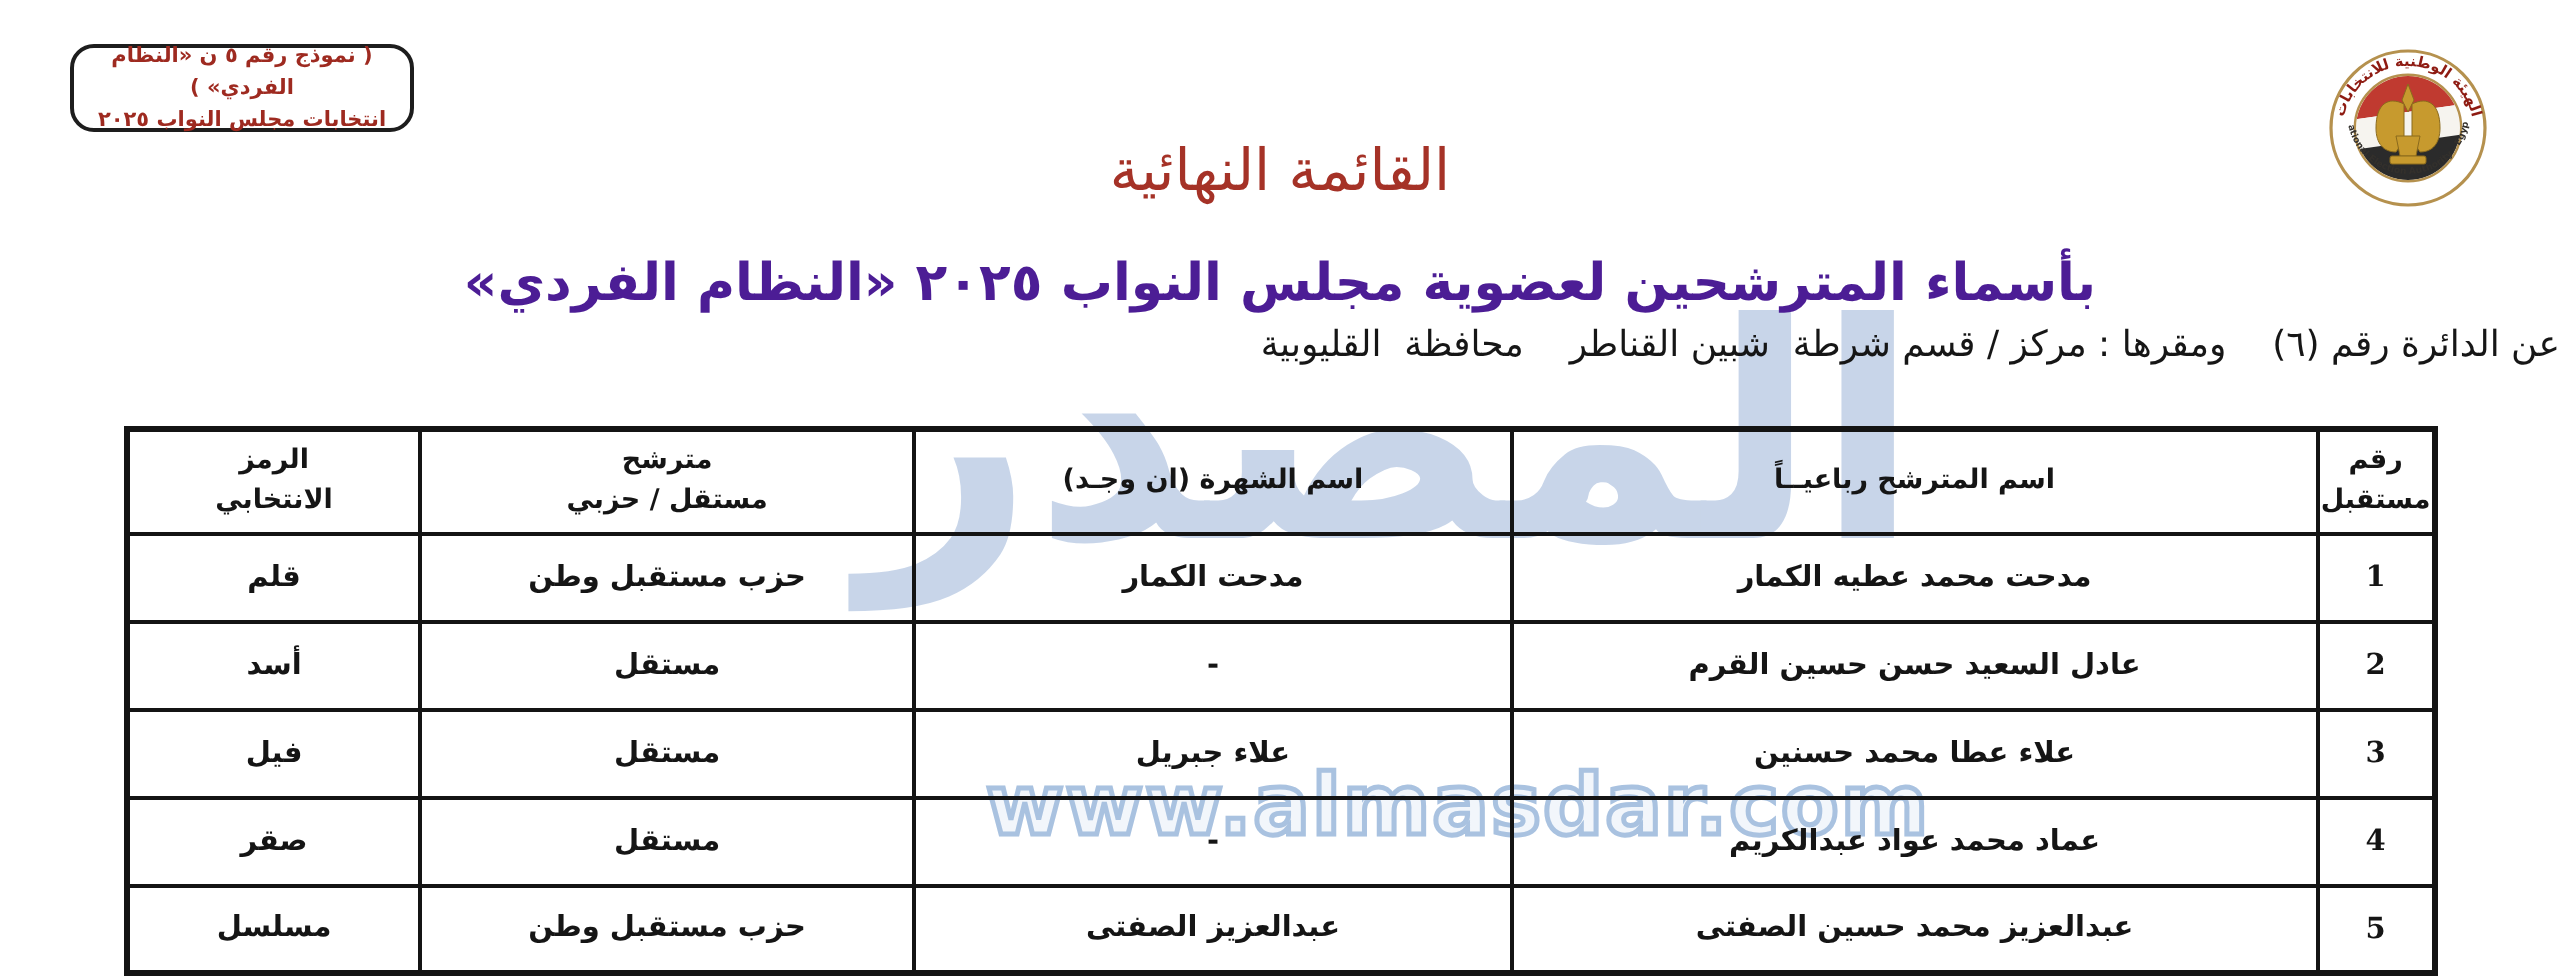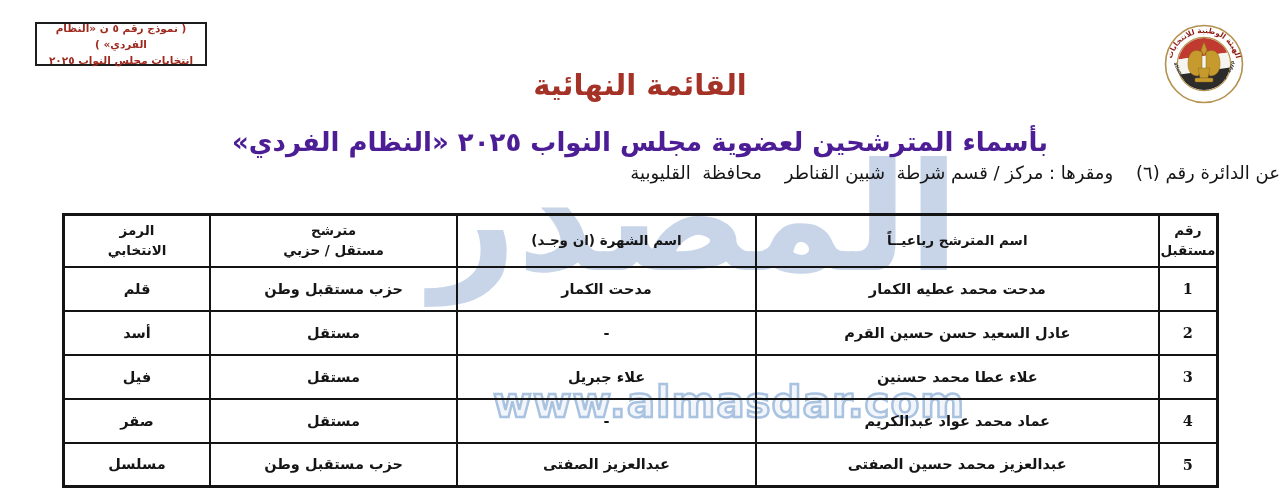--- a/index.html
+++ b/index.html
@@ -16,31 +16,31 @@
   }
   .wm-url {
     position:absolute; left:493px; top:378px; z-index:0;
     font-size:42px; font-weight:bold; letter-spacing:1px;
     color:#f2f6fb; -webkit-text-stroke:2.5px #a9c2e0; pointer-events:none;
   }
 
   
   .form-box {
     position:absolute; left:35px; top:22px; width:172px; height:44px; z-index:2;
-    border:2px solid #1d1d1d; border-radius:0;
+    border:2px solid #1d1d1d; border-radius:12px;
     display:flex; flex-direction:column; justify-content:center; align-items:center;
     direction:rtl; color:#9e2a20; font-weight:bold; font-size:10.5px; line-height:1.55;
     background:#fff; text-align:center;
   }
   .nea-logo { position:absolute; left:1164px; top:24px; width:80px; height:80px; z-index:2; }
 
   .page-title {
     position:absolute; left:0; top:68px; width:100%; z-index:1;
     text-align:center; direction:rtl;
-    color:#a53227; font-size:29px; font-weight:bold;
+    color:#a53227; font-size:29px; font-weight:normal;
   }
   .subtitle-1 {
     position:absolute; left:0; top:127px; width:100%; z-index:1;
     text-align:center; direction:rtl; white-space:pre;
     color:#4c1d95; font-size:26px; font-weight:bold;
   }
   .subtitle-2 {
     position:absolute; left:0; top:162px; width:100%; z-index:1;
     text-align:right; direction:rtl; white-space:pre;
     color:#161616; font-size:18px; font-weight:normal;

